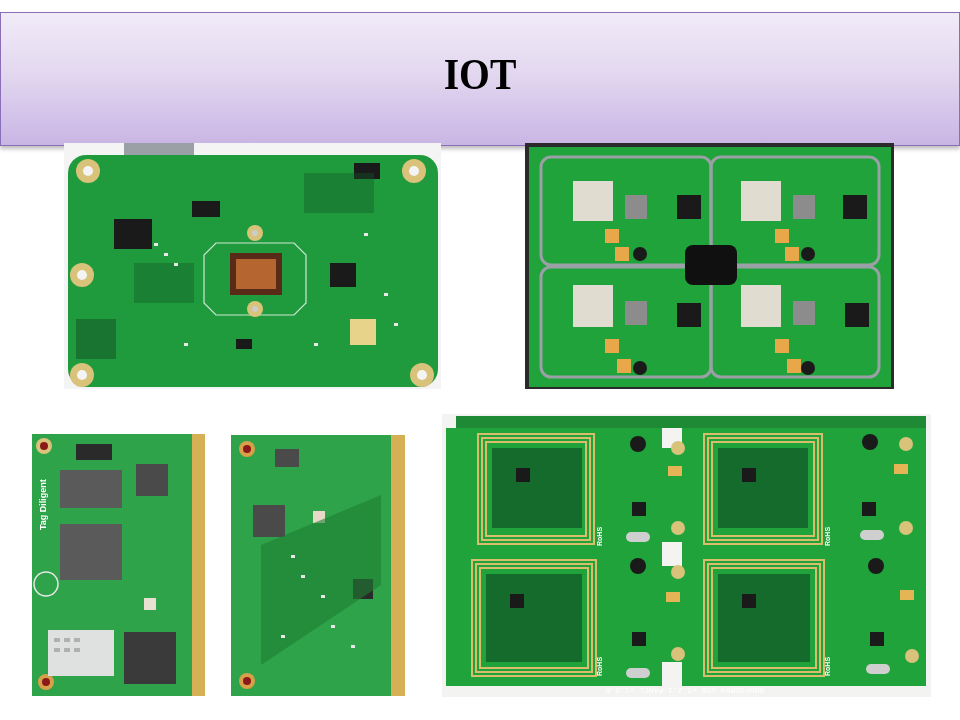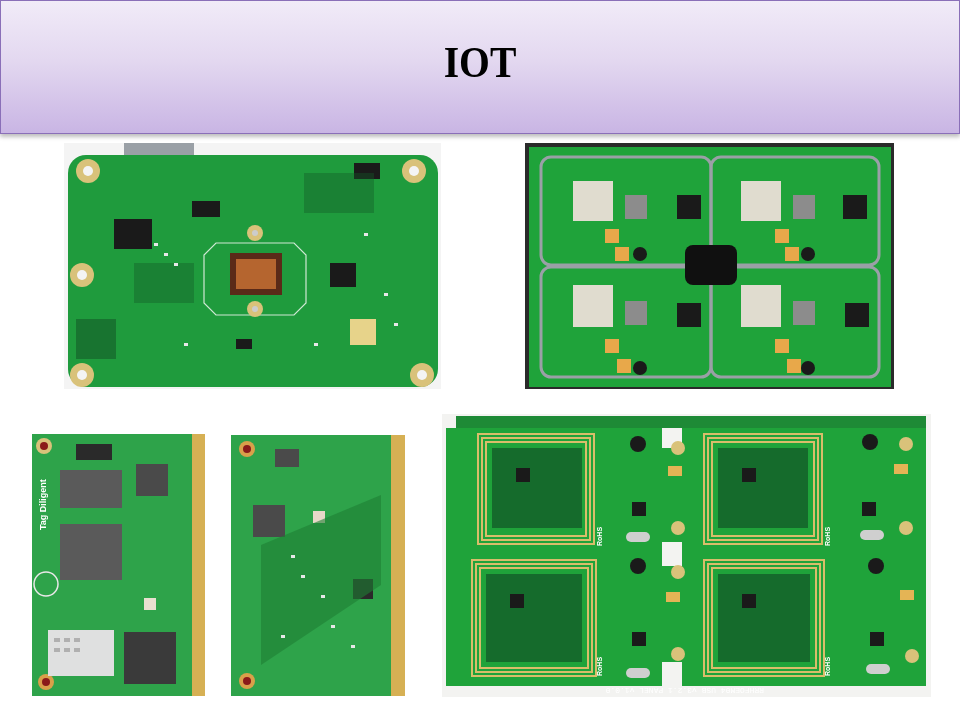--- a/index.html
+++ b/index.html
@@ -1,21 +1,21 @@
 <!DOCTYPE html>
 <html><head>
   <meta charset="utf-8">
   <style>
     html, body { margin: 0; padding: 0; }
     body {
       width: 960px; height: 720px; background: #ffffff; position: relative; overflow: hidden;
       font-family: "Liberation Serif", serif;
     }
     .title-band {
-      position: absolute; left: 0; top: 0; width: 958px; height: 132px;
+      position: absolute; left: 0; top: 12px; width: 958px; height: 132px;
       border: 1px solid #8a6fb8;
       background: linear-gradient(to bottom, #f1ebf8 0%, #e3d8f0 45%, #c9b5e4 100%);
       box-shadow: 0 3px 4px rgba(0,0,0,0.25);
     }
     .title-text {
       position: absolute; left: 0; right: 0; top: 36px; text-align: center;
       font-family: "Liberation Serif", "DejaVu Serif", serif;
       font-weight: bold; font-size: 44px; color: #000; letter-spacing: 0px;
       transform: scaleX(0.9);
     }

